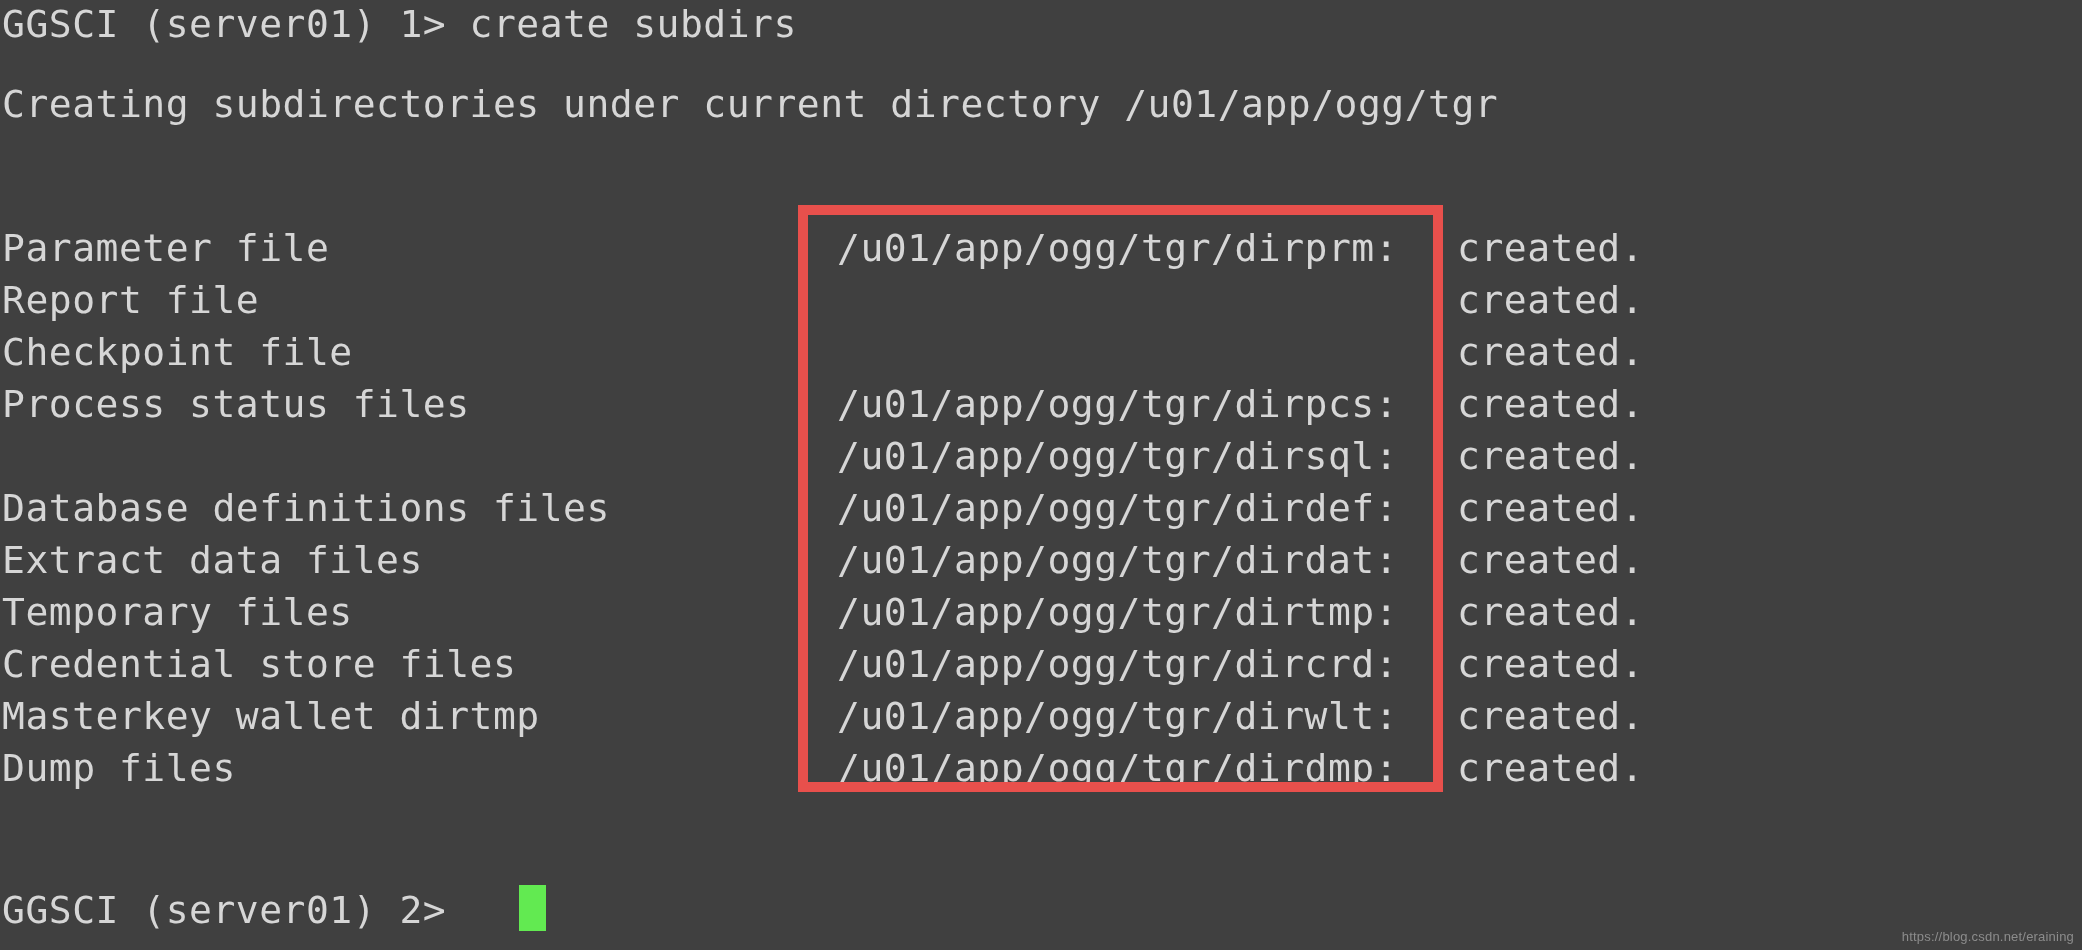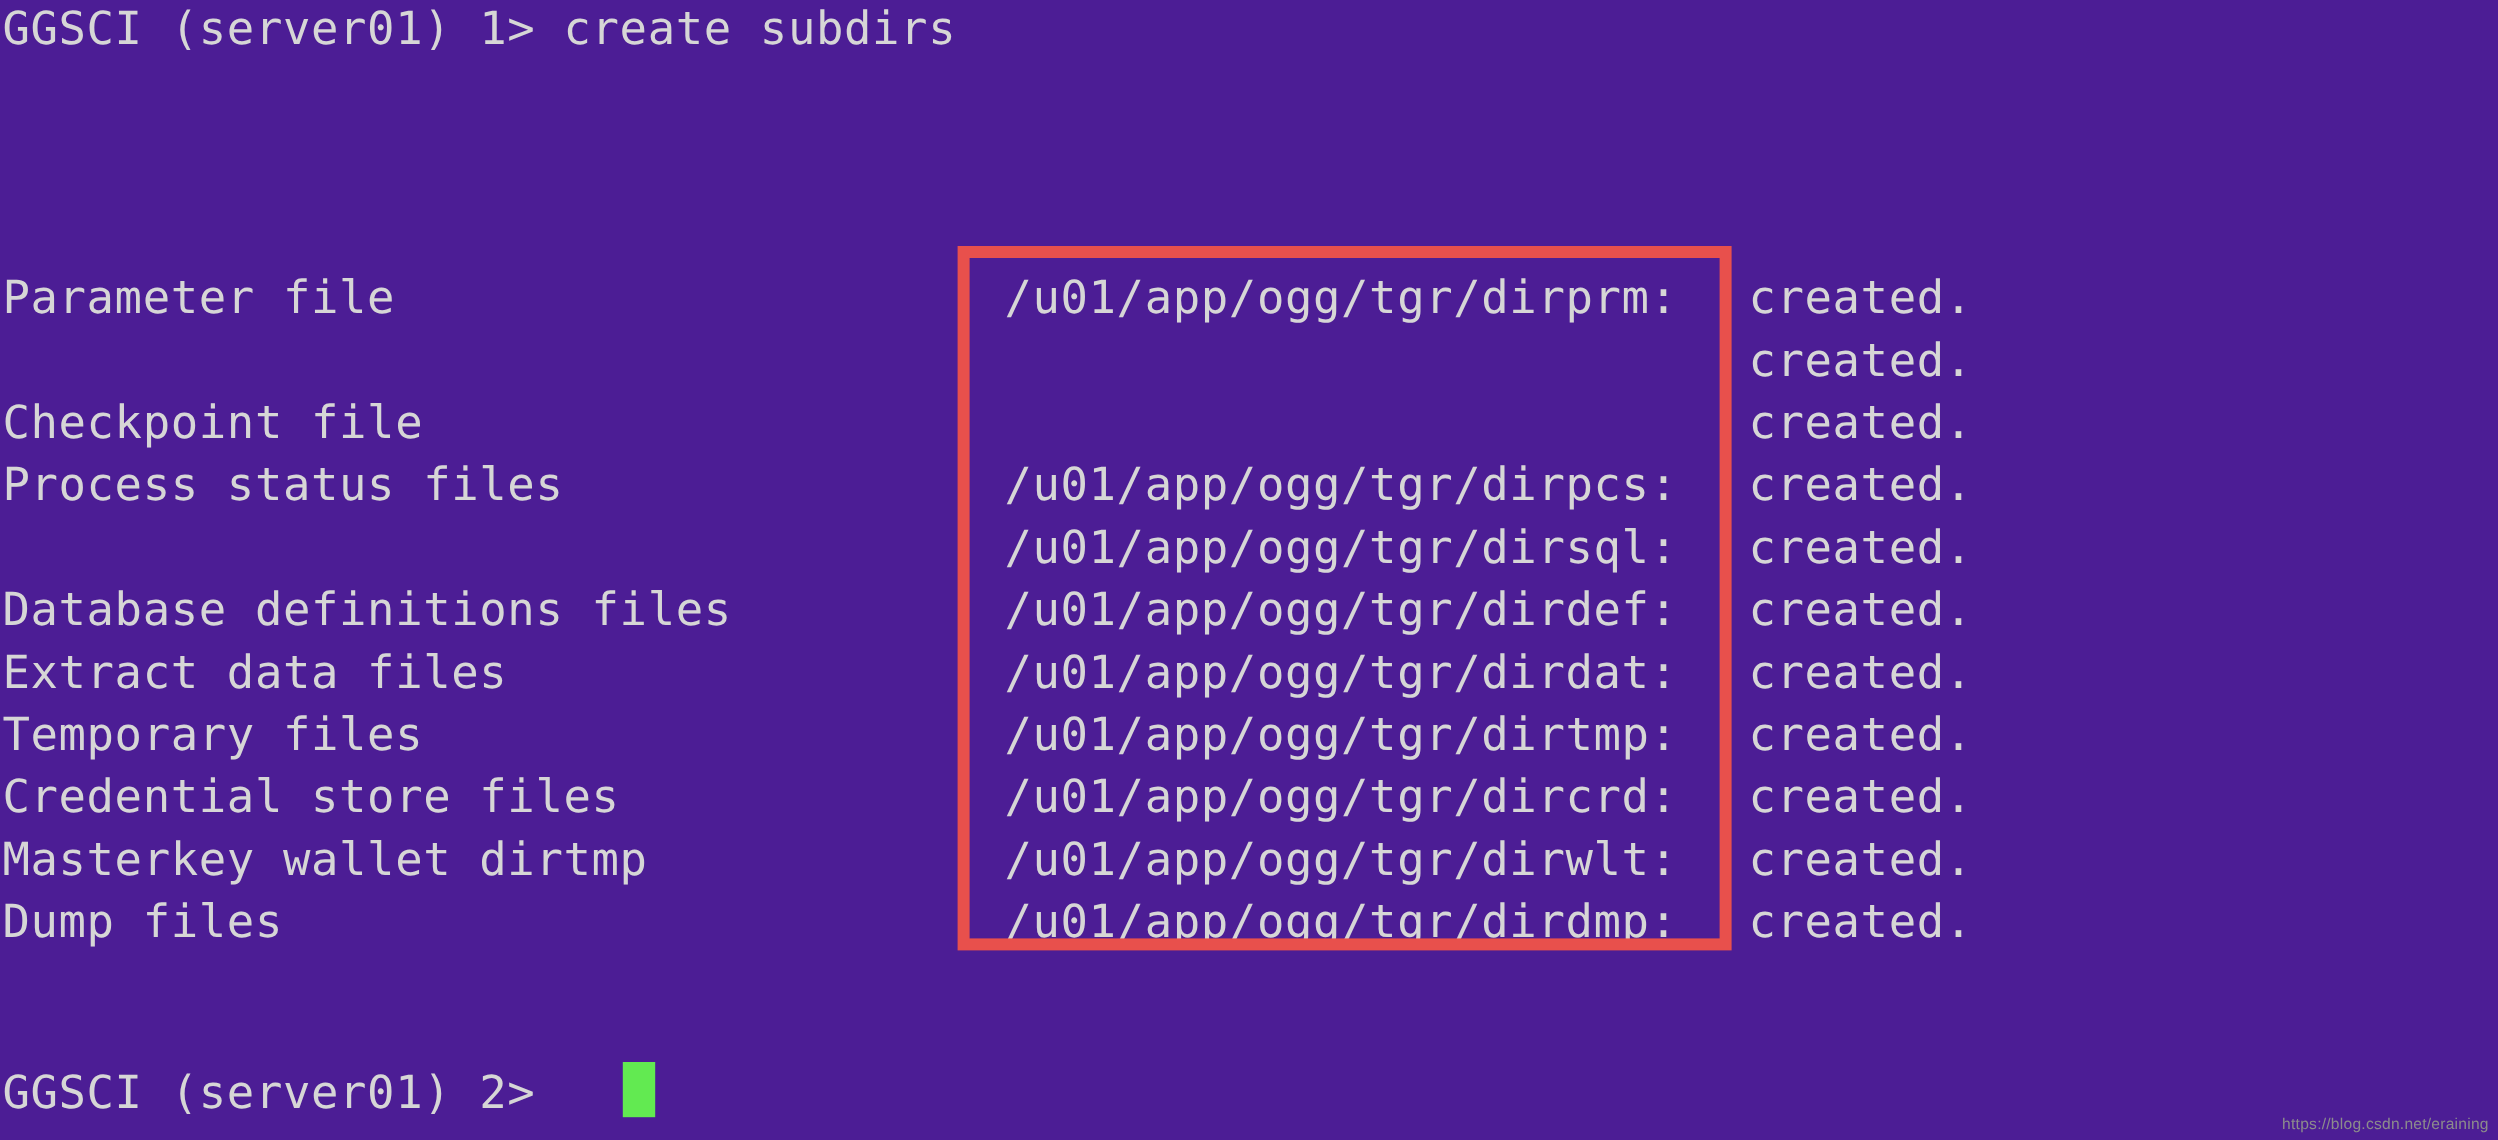--- a/index.html
+++ b/index.html
@@ -100,28 +100,29 @@
     font-family: "Liberation Sans", sans-serif;
     font-size: 13px;
     color: #8c8c8c;
     letter-spacing: 0.2px;
     white-space: nowrap;
   }
 </style>
 </head>
 <body>
 
-<div id="terminal" style="background: #4c1d95; color: rgb(214, 214, 214);">
+<div id="terminal" style="background: #404040; color: rgb(214, 214, 214);">
 
   <div class="term-line" id="prompt-line-1">GGSCI (server01) 1&gt; create subdirs</div>
 
+  <div class="term-line" id="creating-line">Creating subdirectories under current directory /u01/app/ogg/tgr</div>
 
   <div id="dir-table">
       <div class="dir-row"><span class="dir-label">Parameter file</span><span class="dir-path">/u01/app/ogg/tgr/dirprm:</span><span class="dir-status">created.</span></div>
-      <div class="dir-row"><span class="dir-status">created.</span></div>
+      <div class="dir-row"><span class="dir-label">Report file</span><span class="dir-status">created.</span></div>
       <div class="dir-row"><span class="dir-label">Checkpoint file</span><span class="dir-status">created.</span></div>
       <div class="dir-row"><span class="dir-label">Process status files</span><span class="dir-path">/u01/app/ogg/tgr/dirpcs:</span><span class="dir-status">created.</span></div>
       <div class="dir-row"><span class="dir-path">/u01/app/ogg/tgr/dirsql:</span><span class="dir-status">created.</span></div>
       <div class="dir-row"><span class="dir-label">Database definitions files</span><span class="dir-path">/u01/app/ogg/tgr/dirdef:</span><span class="dir-status">created.</span></div>
       <div class="dir-row"><span class="dir-label">Extract data files</span><span class="dir-path">/u01/app/ogg/tgr/dirdat:</span><span class="dir-status">created.</span></div>
       <div class="dir-row"><span class="dir-label">Temporary files</span><span class="dir-path">/u01/app/ogg/tgr/dirtmp:</span><span class="dir-status">created.</span></div>
       <div class="dir-row"><span class="dir-label">Credential store files</span><span class="dir-path">/u01/app/ogg/tgr/dircrd:</span><span class="dir-status">created.</span></div>
       <div class="dir-row"><span class="dir-label">Masterkey wallet dirtmp</span><span class="dir-path">/u01/app/ogg/tgr/dirwlt:</span><span class="dir-status">created.</span></div>
       <div class="dir-row"><span class="dir-label">Dump files</span><span class="dir-path">/u01/app/ogg/tgr/dirdmp:</span><span class="dir-status">created.</span></div>
     </div>

